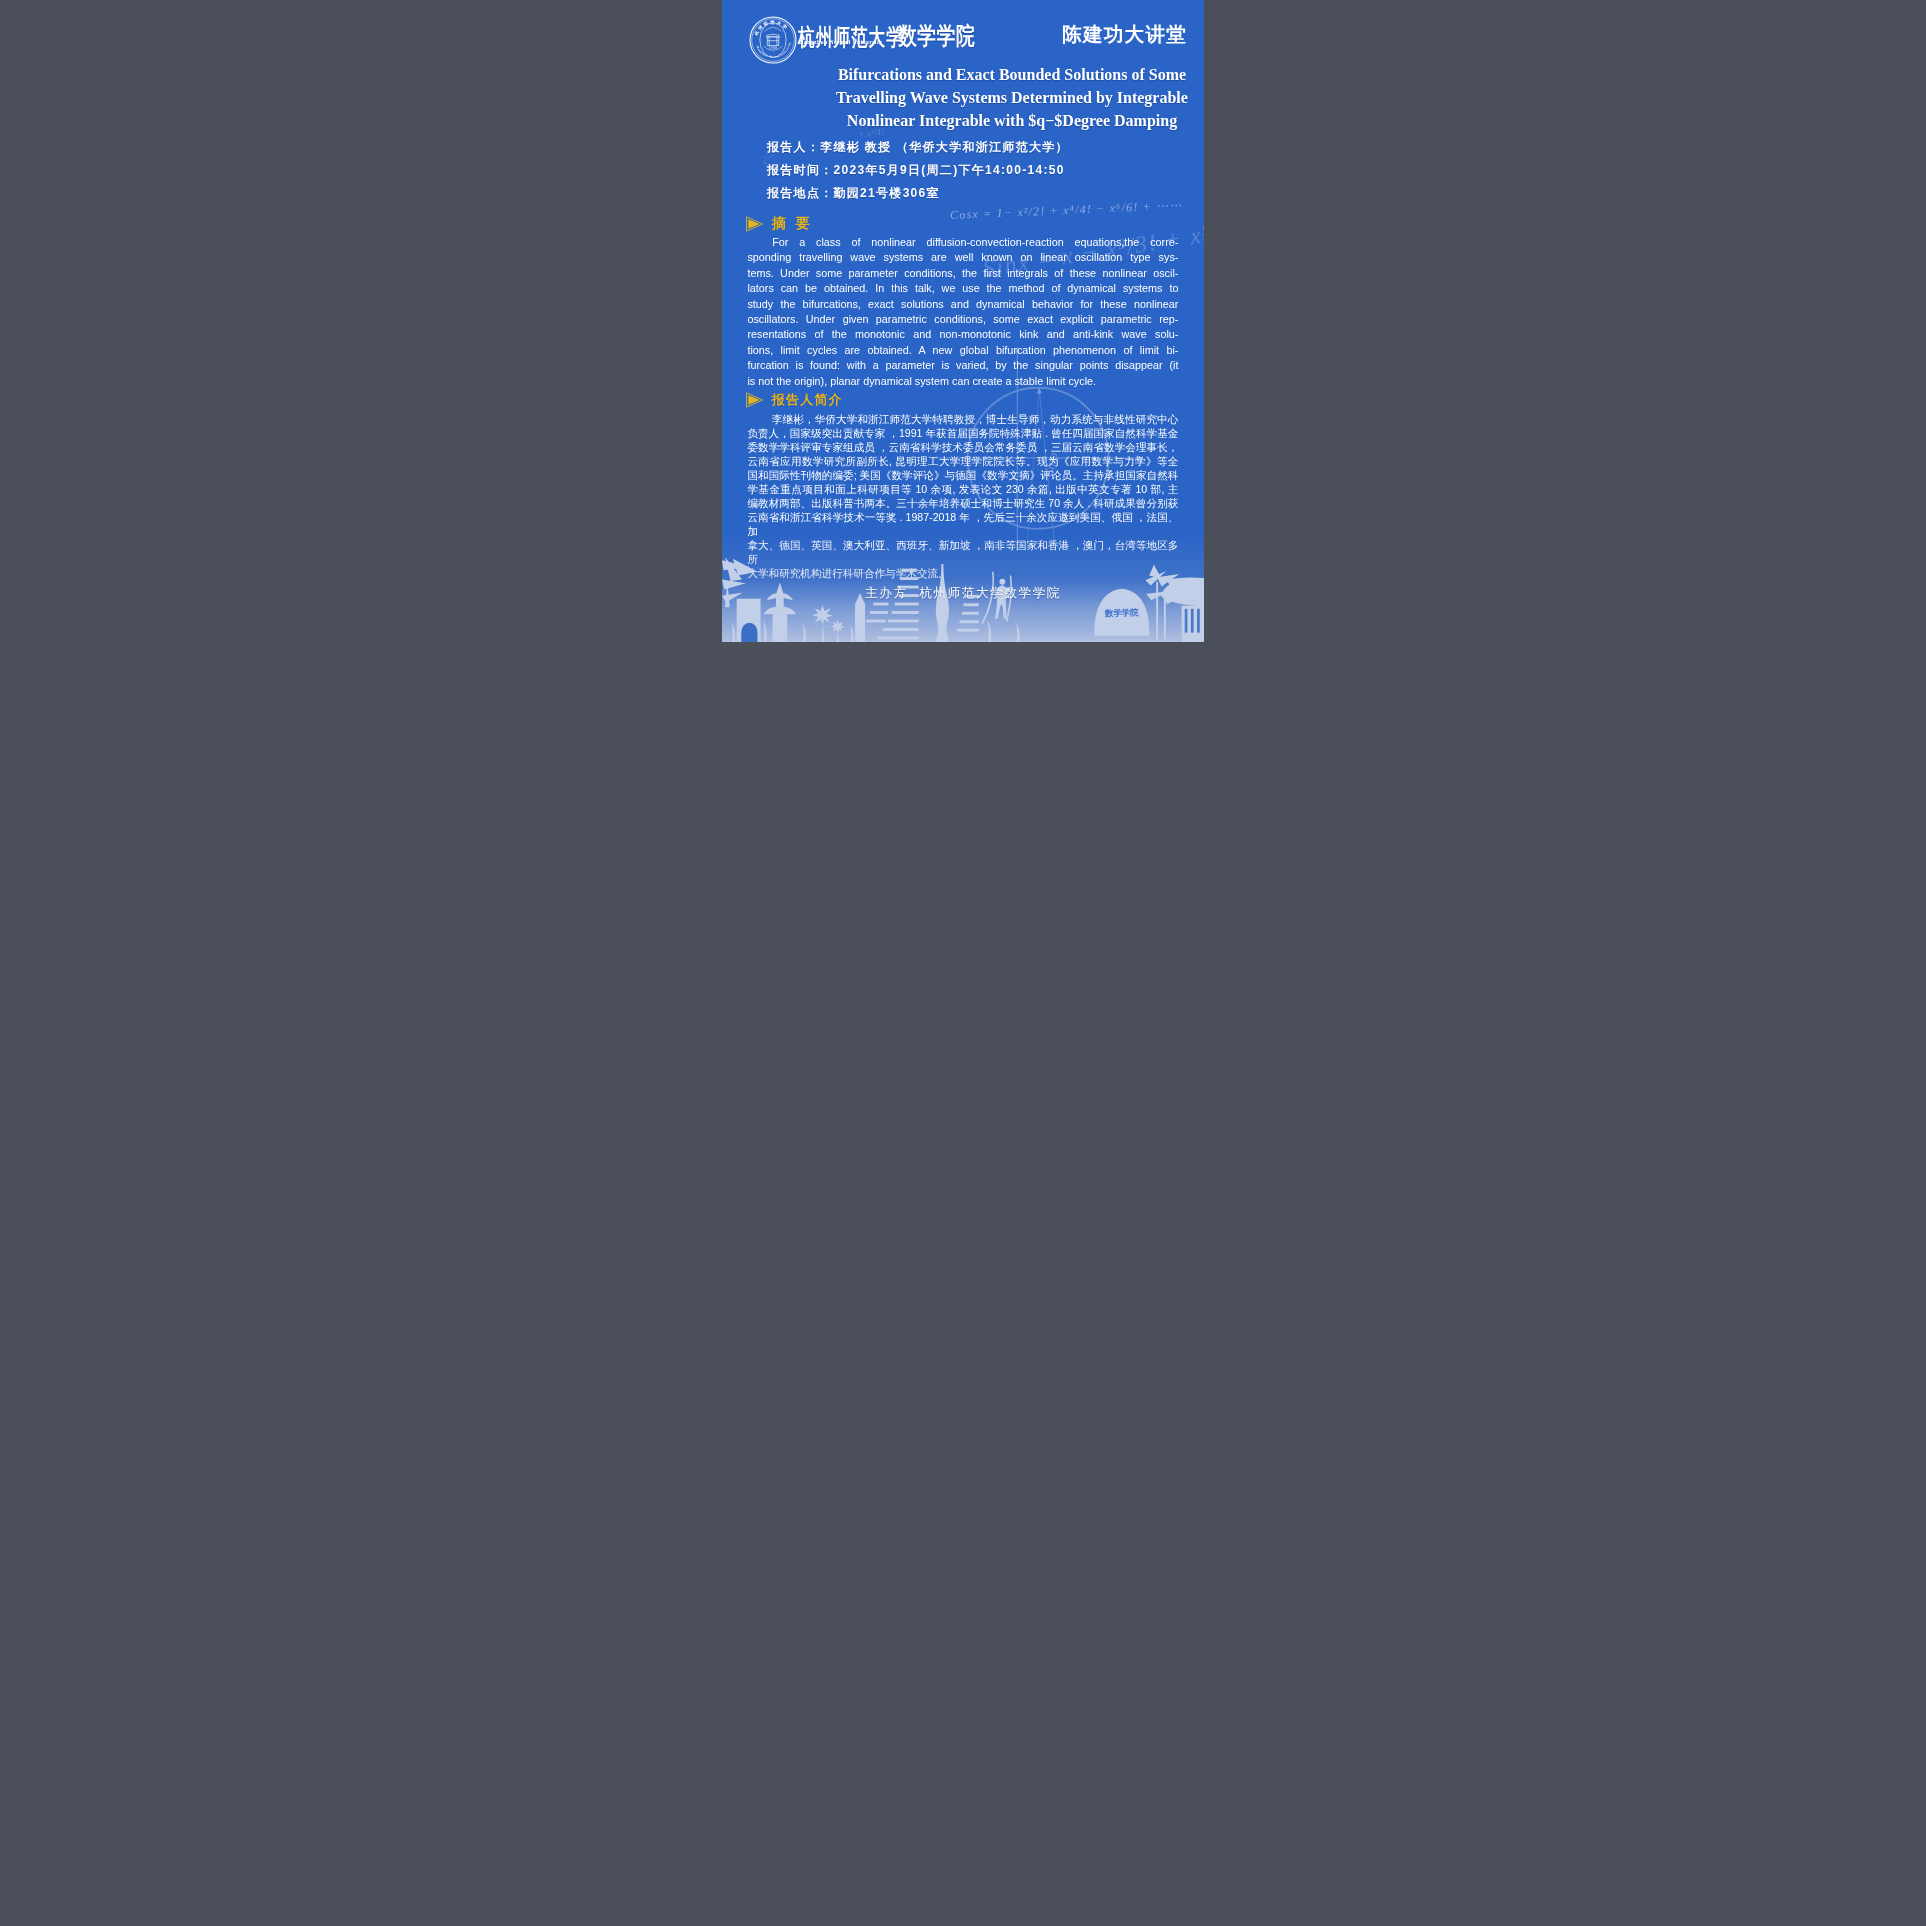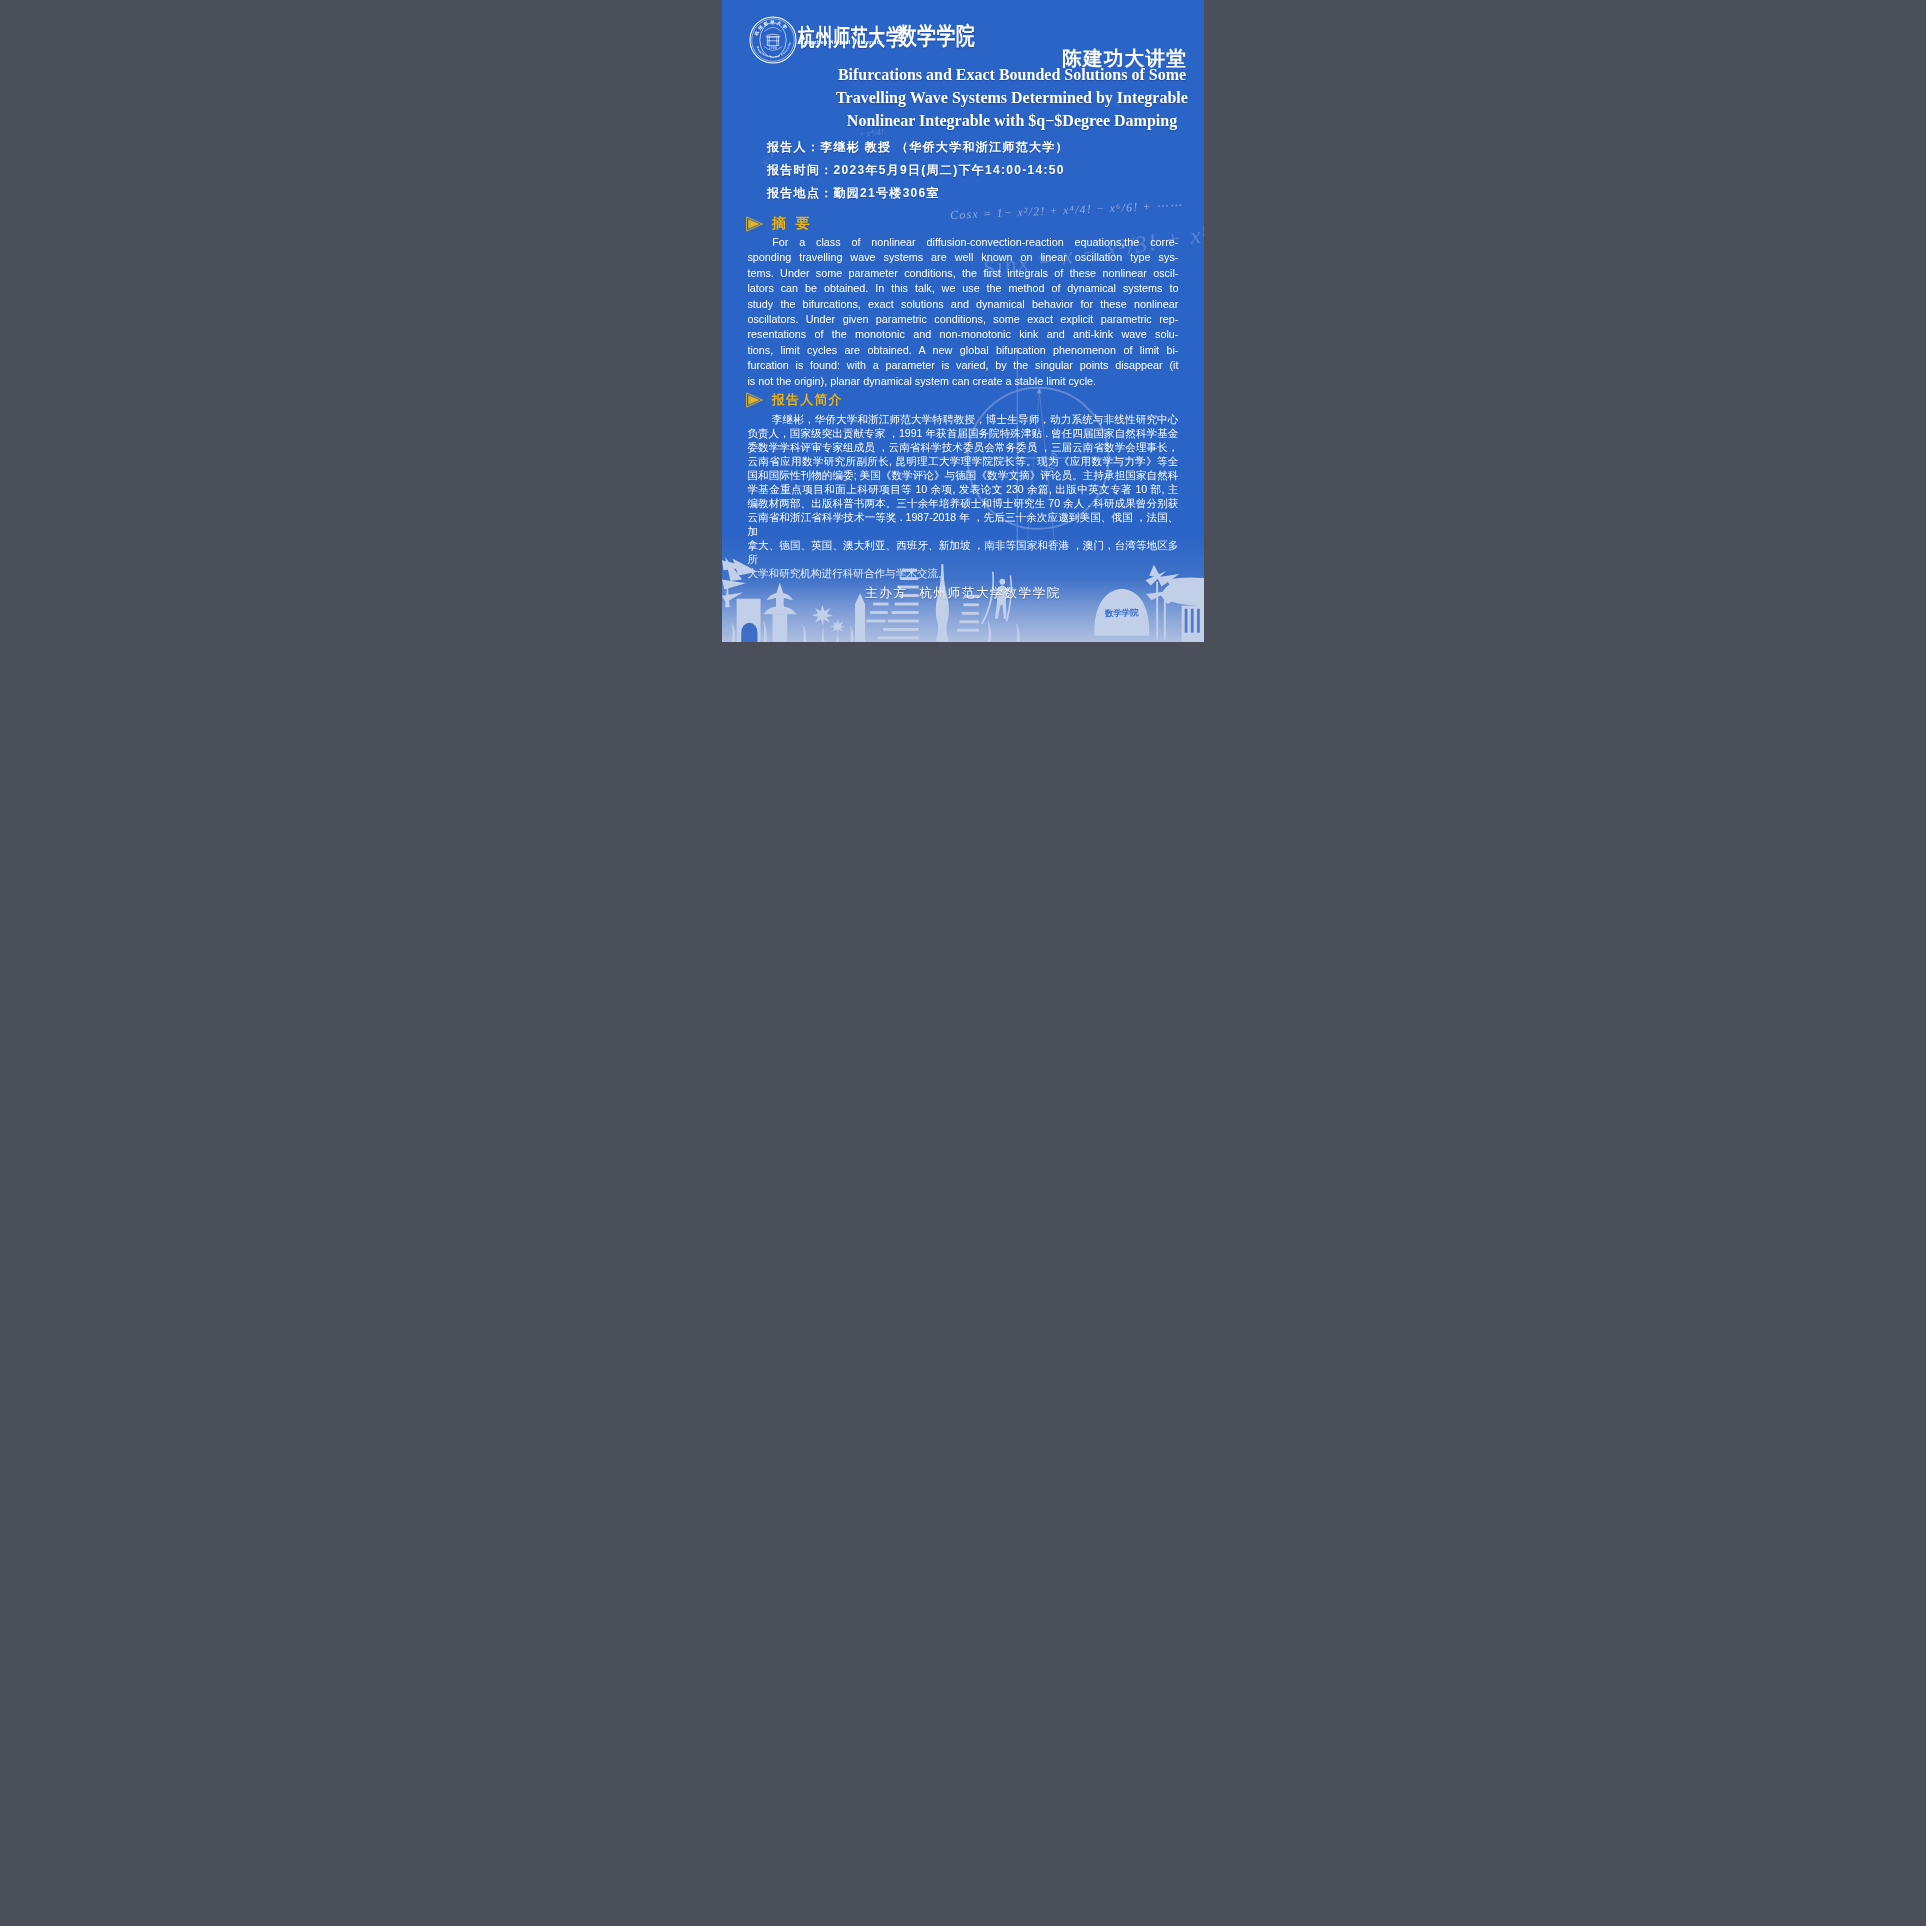--- a/index.html
+++ b/index.html
@@ -20,21 +20,21 @@
   .seal{position:absolute;left:27px;top:16px;z-index:2;}
   .univ-calli{position:absolute;left:76px;top:21.6px;z-index:2;font-size:23px;font-weight:700;
     font-family:"Liberation Serif","DejaVu Serif",serif;letter-spacing:1.5px;
     transform:scaleX(.72);transform-origin:left top;white-space:nowrap;text-shadow:0 0.8px 0.8px rgba(10,30,90,.35);}
   .univ-en{position:absolute;left:77px;top:39px;z-index:2;font-size:5.6px;font-weight:700;
     font-family:"Liberation Serif","DejaVu Serif",serif;letter-spacing:0.5px;white-space:nowrap;}
   .school-calli{position:absolute;left:176px;top:20px;z-index:2;font-size:24px;font-weight:700;
     font-family:"Liberation Serif","DejaVu Serif",serif;letter-spacing:0.8px;
     transform:scaleX(.78);transform-origin:left top;white-space:nowrap;text-shadow:0 0.8px 0.8px rgba(10,30,90,.35);}
   .lecture-series{position:absolute;right:17px;top:21px;z-index:2;font-size:19.6px;font-weight:600;
-    font-family:Liberation Mono, monospace;letter-spacing:1.2px;white-space:nowrap;margin-top:24px;}
+    font-family:Liberation Mono, monospace;letter-spacing:1.2px;white-space:nowrap;}
   
   .title{position:absolute;left:0;top:63px;width:580px;z-index:2;
     font-family:"Liberation Serif","DejaVu Serif",serif;font-weight:700;font-size:16px;
     line-height:23px;text-shadow:0 0.8px 1.2px rgba(10,25,80,.35);}
   .title .tline{text-align:center;}
   
   .info{position:absolute;left:45px;top:136px;z-index:2;font-weight:700;font-size:12px;line-height:23px;letter-spacing:1.3px;white-space:nowrap;text-shadow:0 0.8px 0.8px rgba(10,25,80,.3);}
   
   .sec-head{position:absolute;left:24px;z-index:2;display:flex;align-items:center;}
   .sec-head .arrow{flex:0 0 auto;margin-right:8.5px;}

